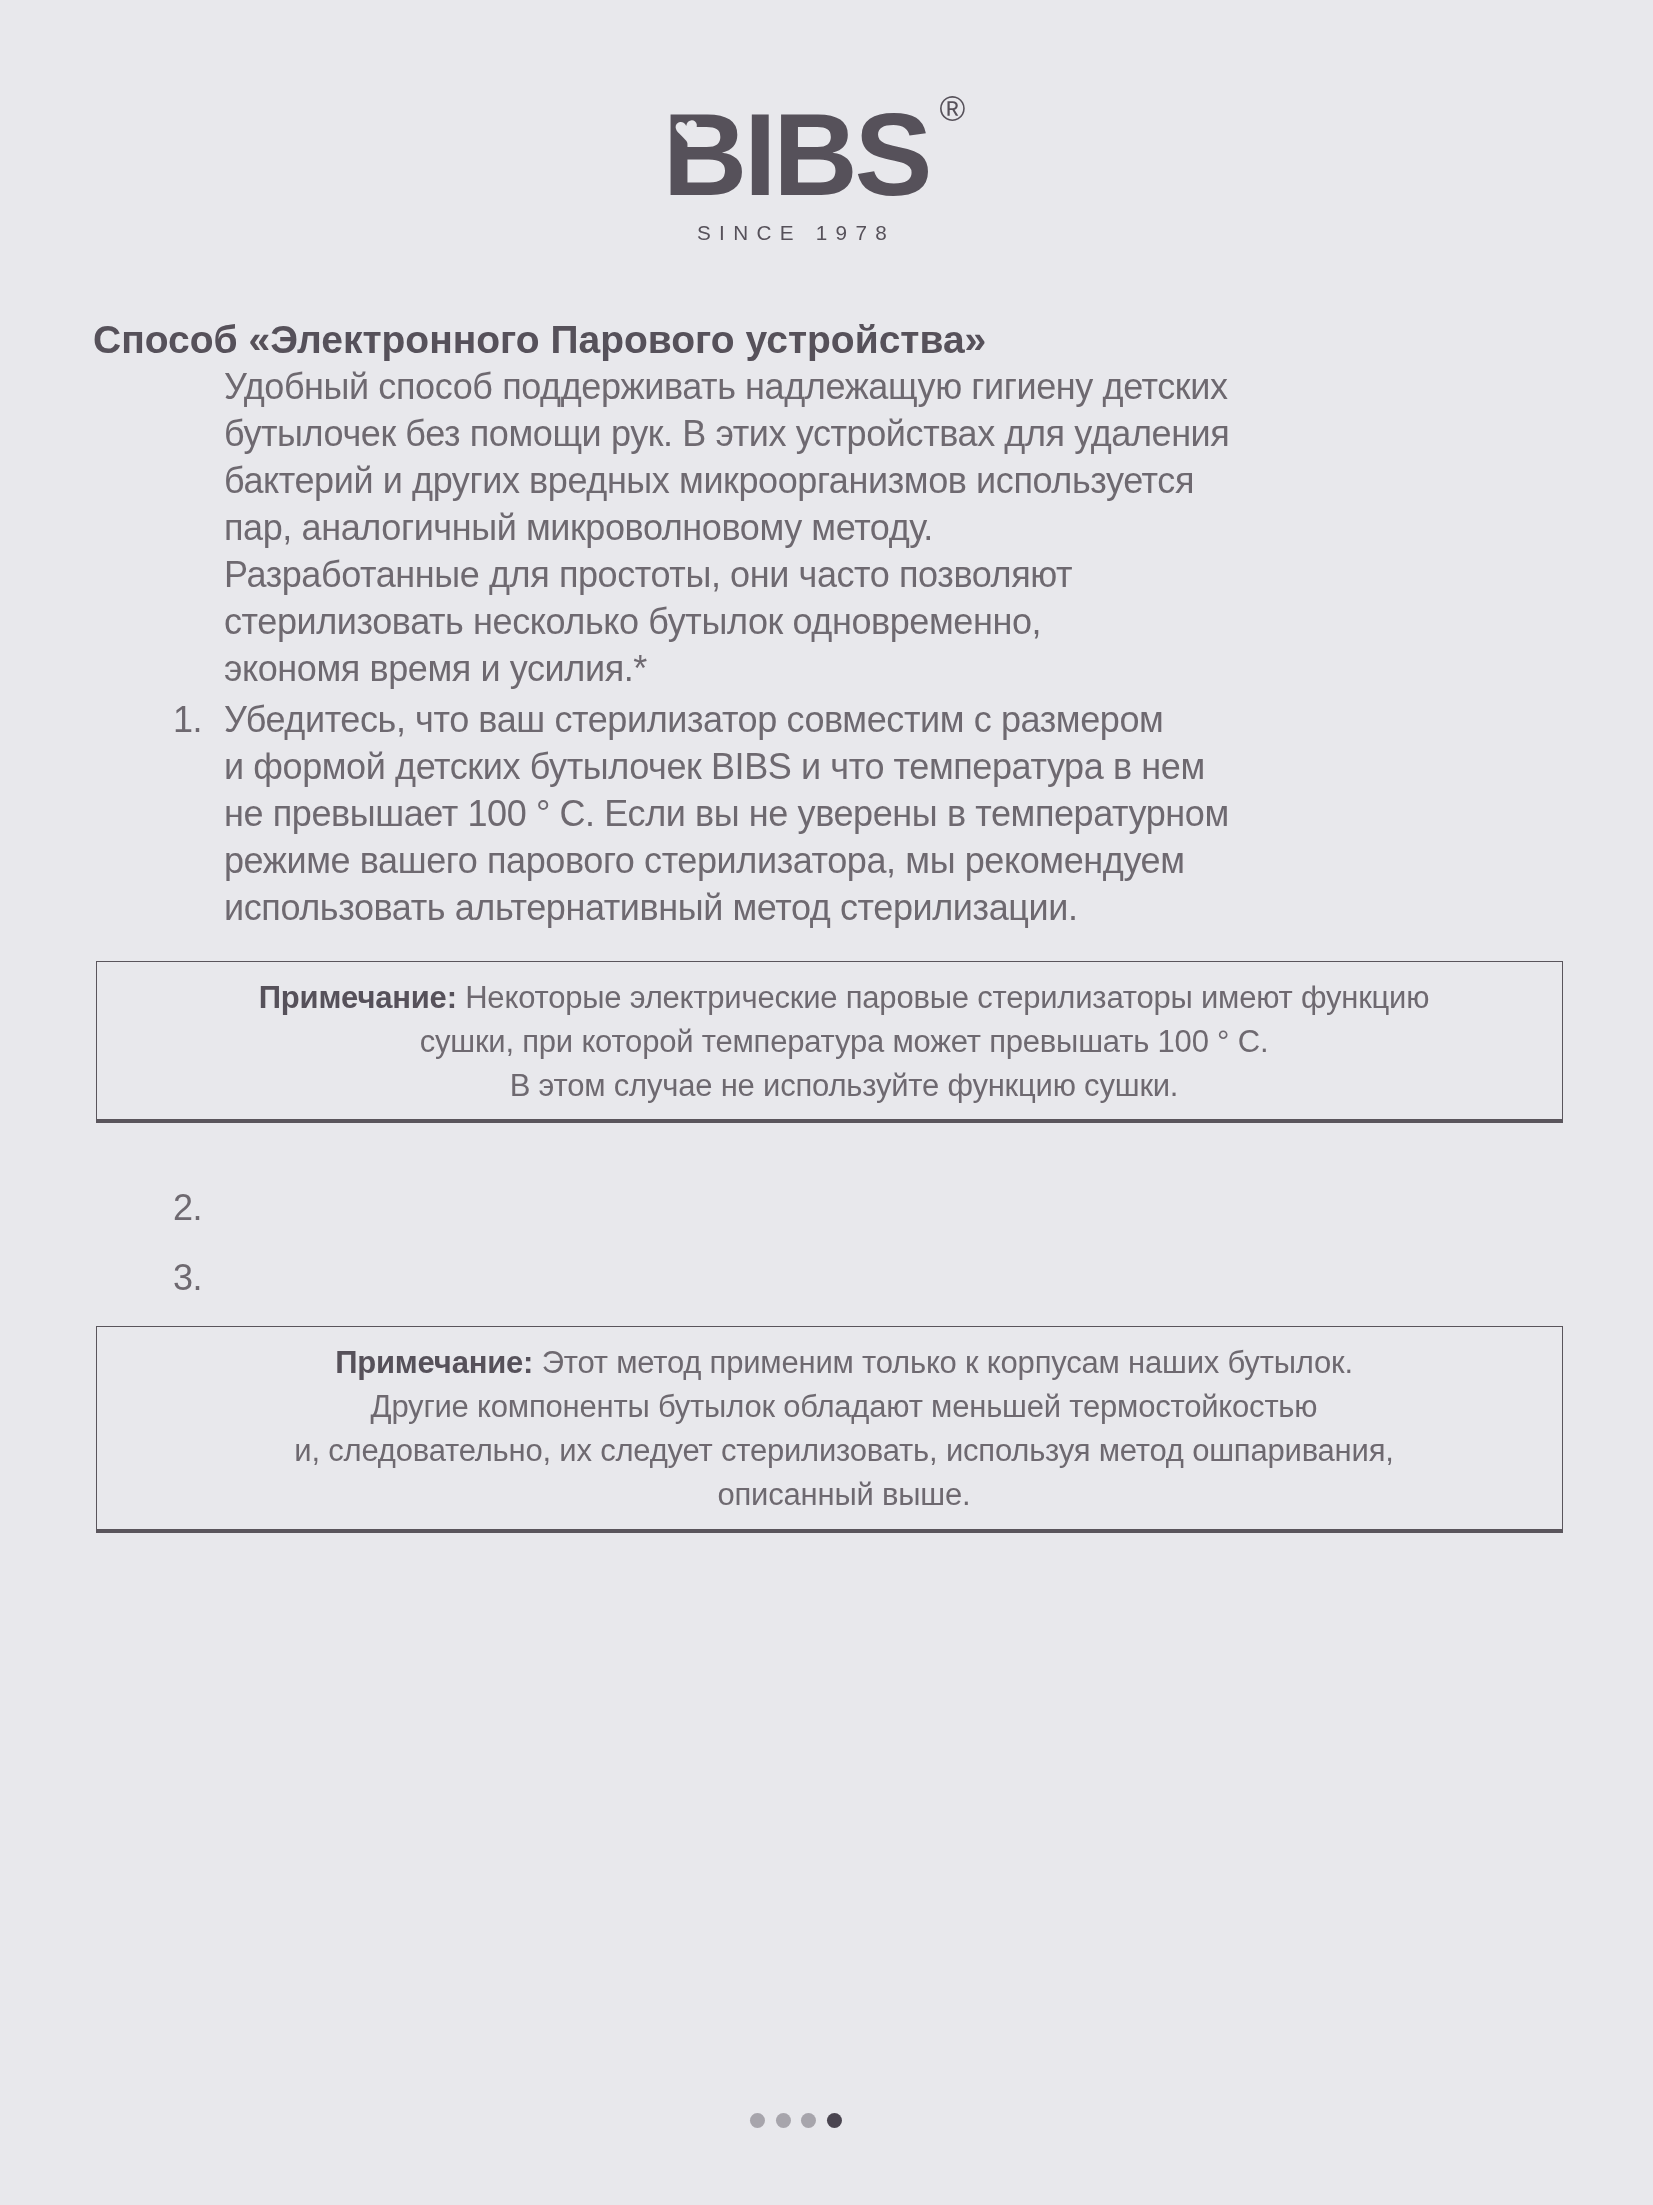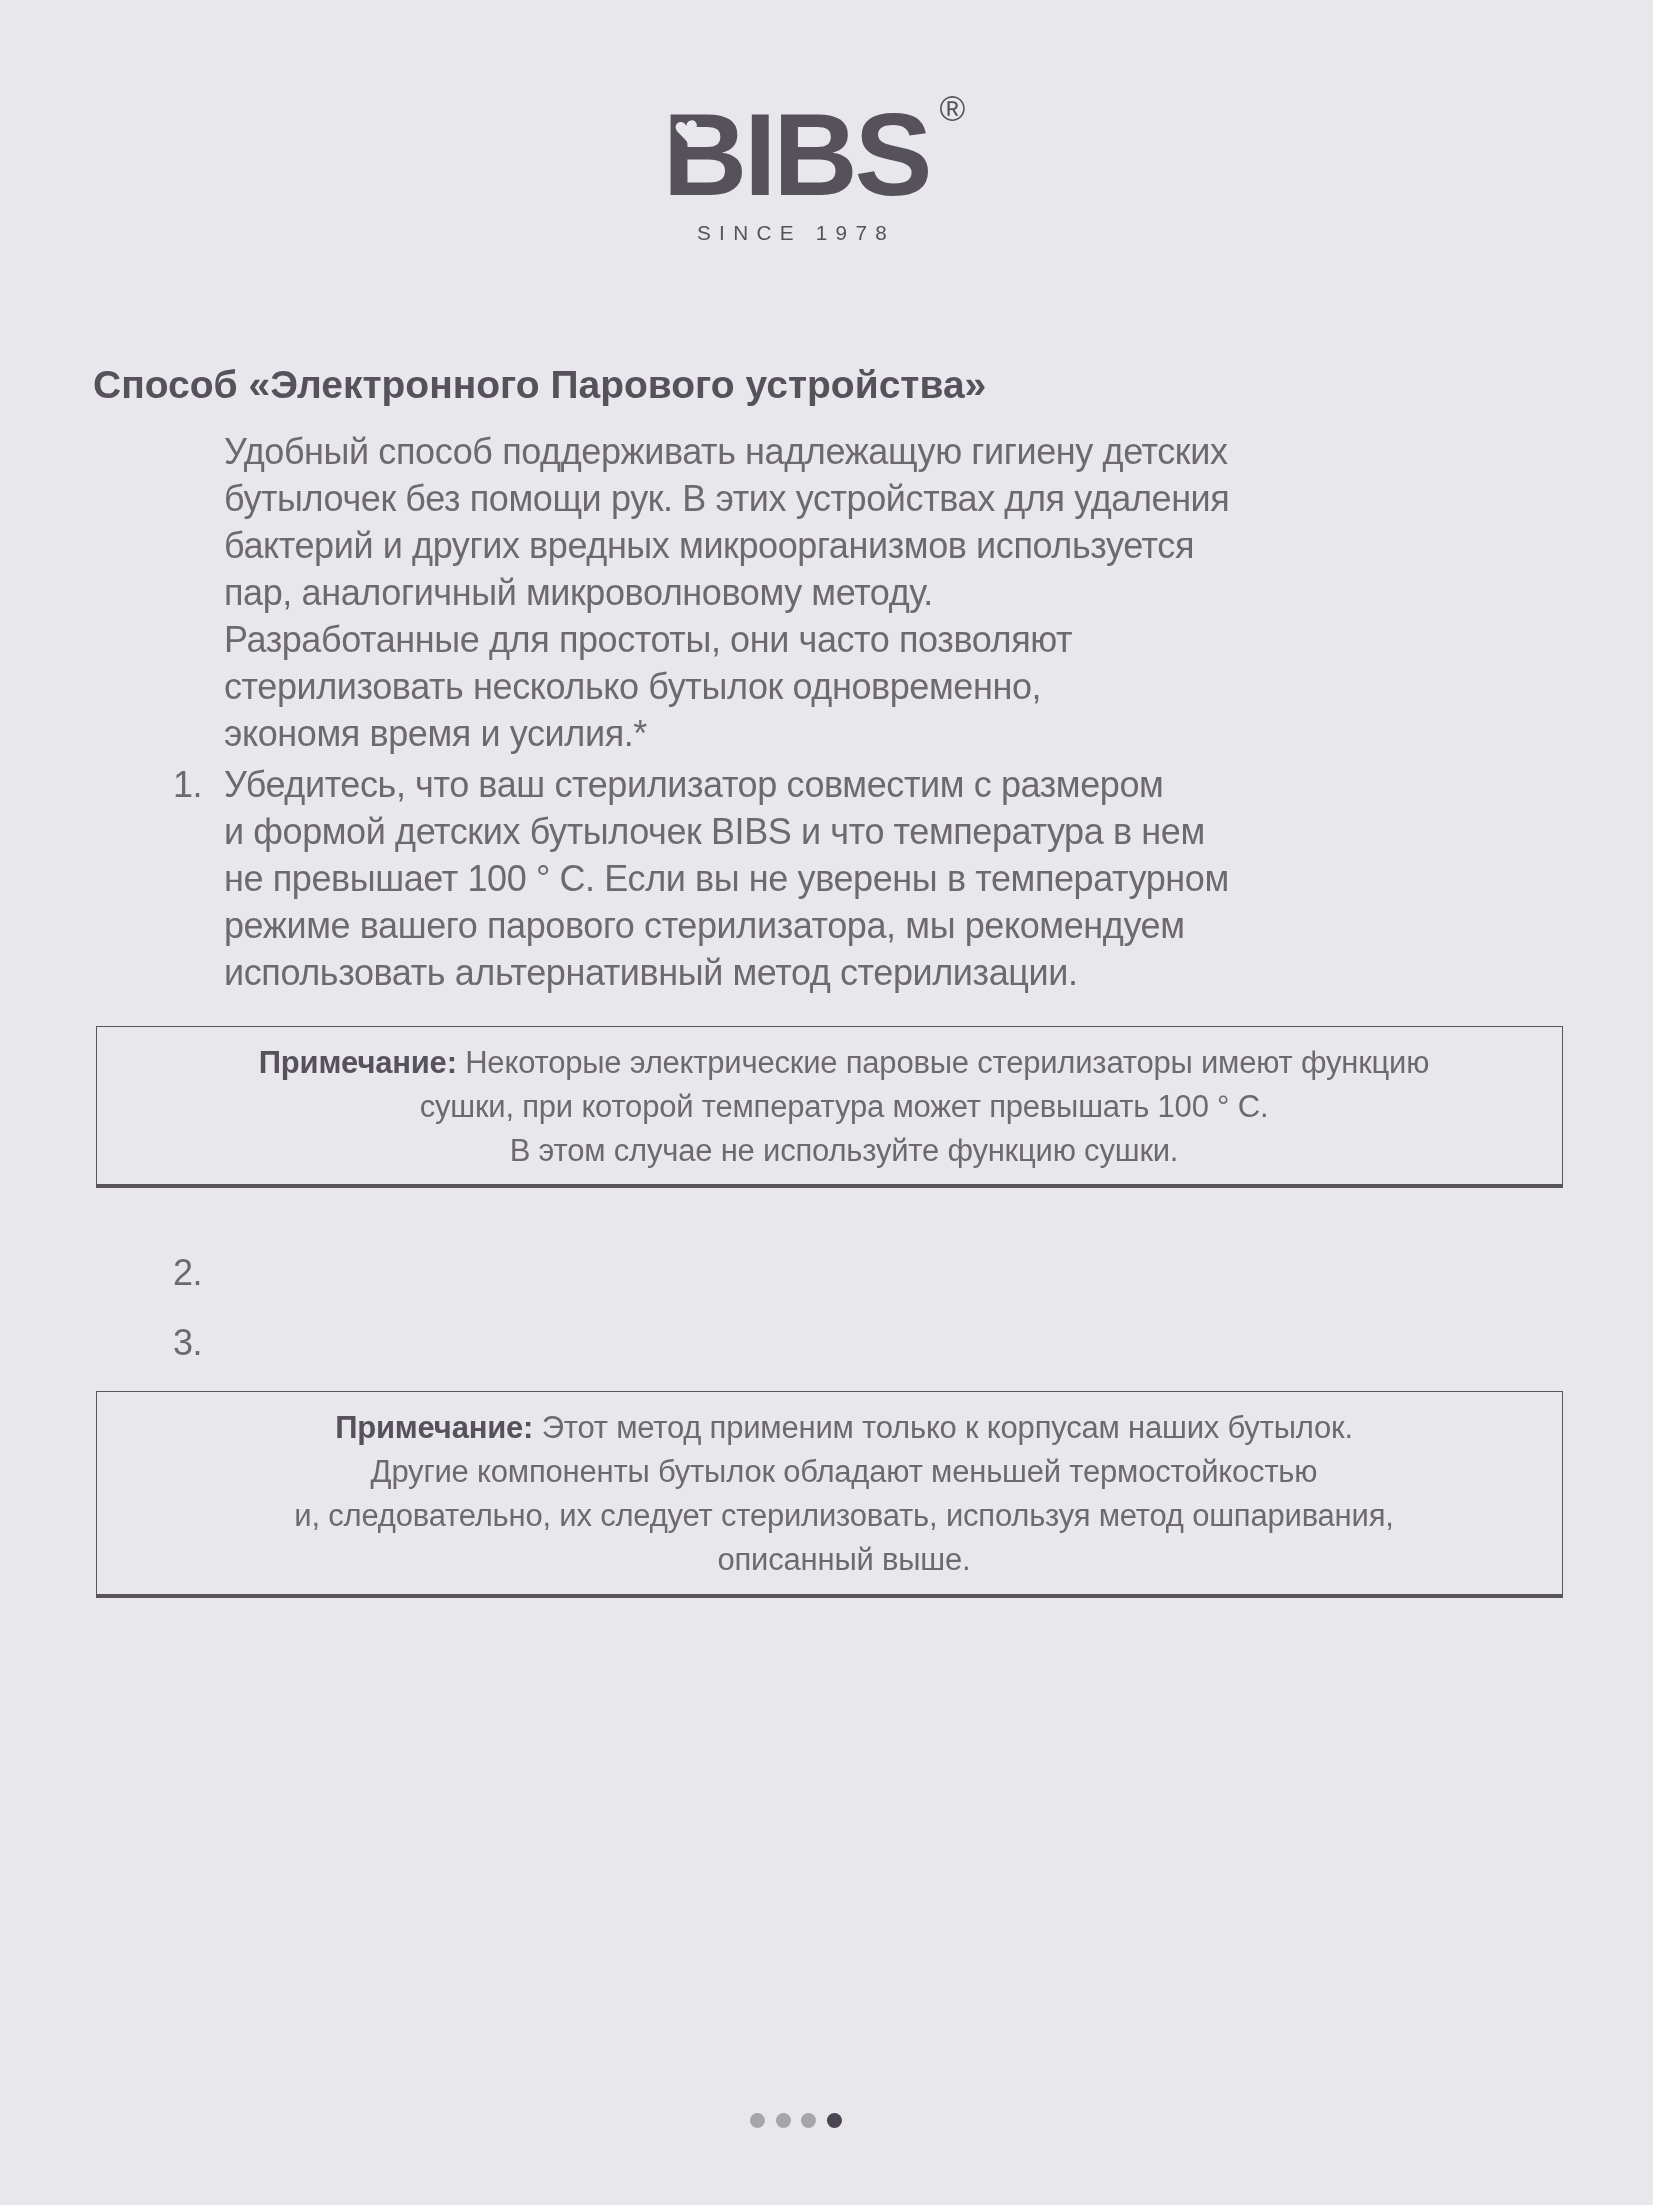--- a/index.html
+++ b/index.html
@@ -36,30 +36,30 @@
     line-height:1;
   }
   .logo-since{
     margin-top:8.3px;text-align:center;
     font-size:20.7px;font-weight:400;letter-spacing:8.3px;
     color:var(--ink-strong);
   }
   
   .content{padding-left:93px;padding-right:74px;}
   .page-title{
-    margin-top:117px;
+    margin-top:72px;
     font-size:39px;font-weight:700;line-height:46px;
     color:var(--ink-strong);letter-spacing:0;
   }
   .body-text{
     white-space:pre-line;
     font-size:36px;line-height:47px;
     color:var(--ink-body);letter-spacing:-0.4px;
   }
-  .intro{margin-top:20px;margin-left:131px;}
+  .intro{margin-left:131px;}
   .step{display:flex;margin-left:80px;}
   .step-num{flex:0 0 51px;font-size:36px;line-height:47px;color:var(--ink-body);letter-spacing:-0.4px;}
   .step-1{margin-top:3.3px;}
   .step-2{margin-top:61px;}
   .step-3{margin-top:23px;}
   .note-box{
     margin-left:2.5px;margin-right:0;
     width:1467px;
     border:1.7px solid var(--border);
     border-bottom-width:4.1px;

